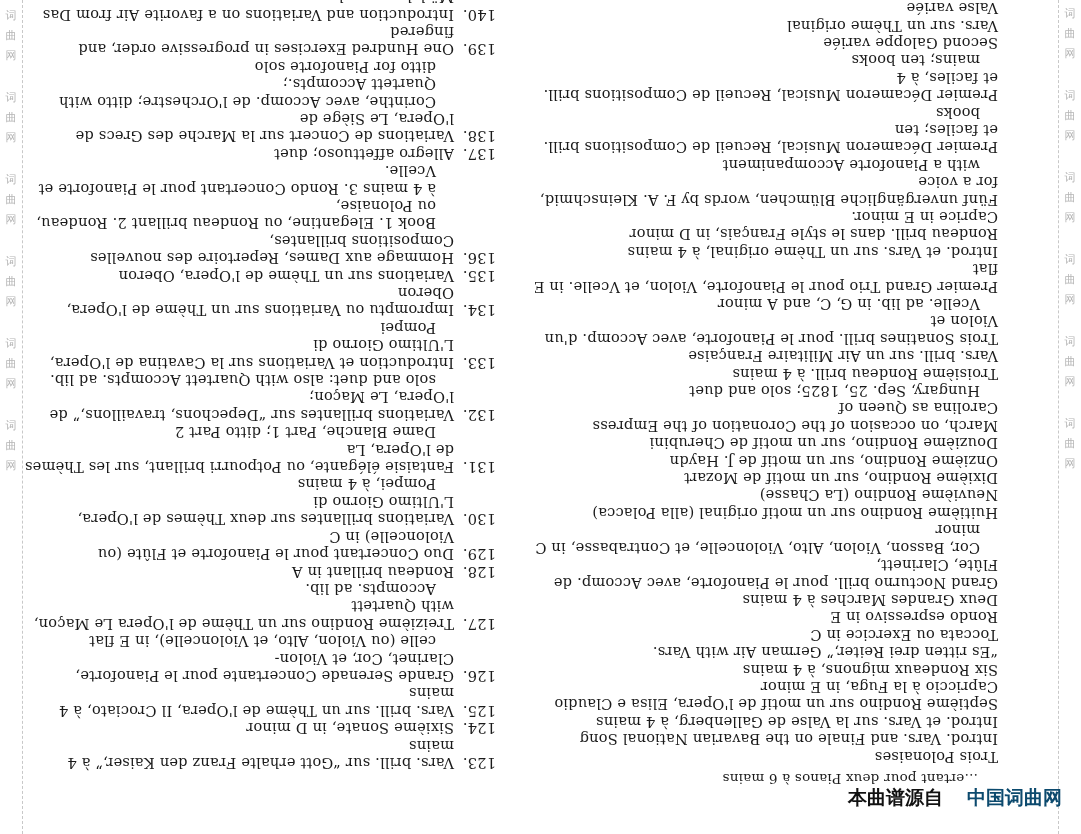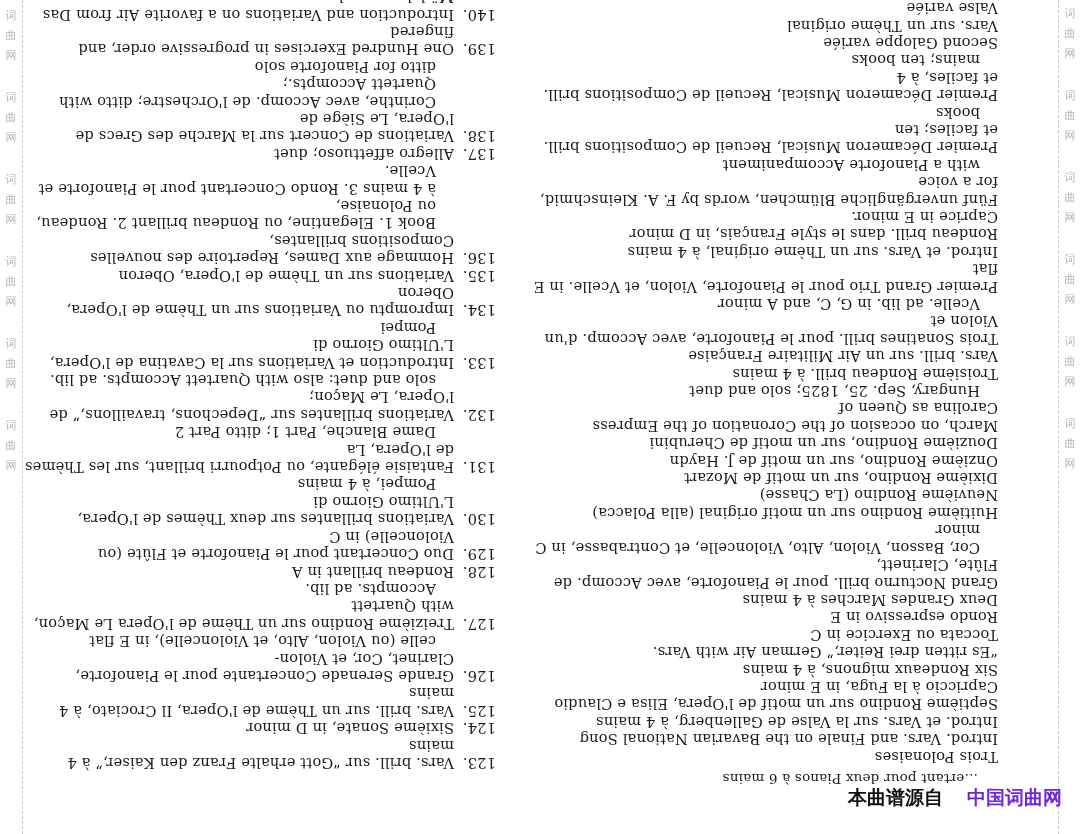--- a/index.html
+++ b/index.html
@@ -39,21 +39,21 @@
   .numbered .txt { display: block; }
   .numbered .cont { padding-left: 18px; }
   .head-line { padding-left: 20px; margin-bottom: 4px; font-size: 13.5px; }
 
   .watermark {
     position: absolute; left: 848px; top: 783px; height: 30px;
     display: flex; align-items: center; gap: 24px;
     font-family: "DejaVu Sans", sans-serif; font-weight: bold; font-size: 19px;
   }
   .watermark .src { color: #111111; }
-  .watermark .site { color: #6d28d9; }
+  .watermark .site { color: #0c4a6e; }
 </style>
 </head>
 <body>
 
 <div class="edge-strip left" id="edge-left">
     <div class="group">
       <span>词</span>
       <span>曲</span>
       <span>网</span>
     </div>

